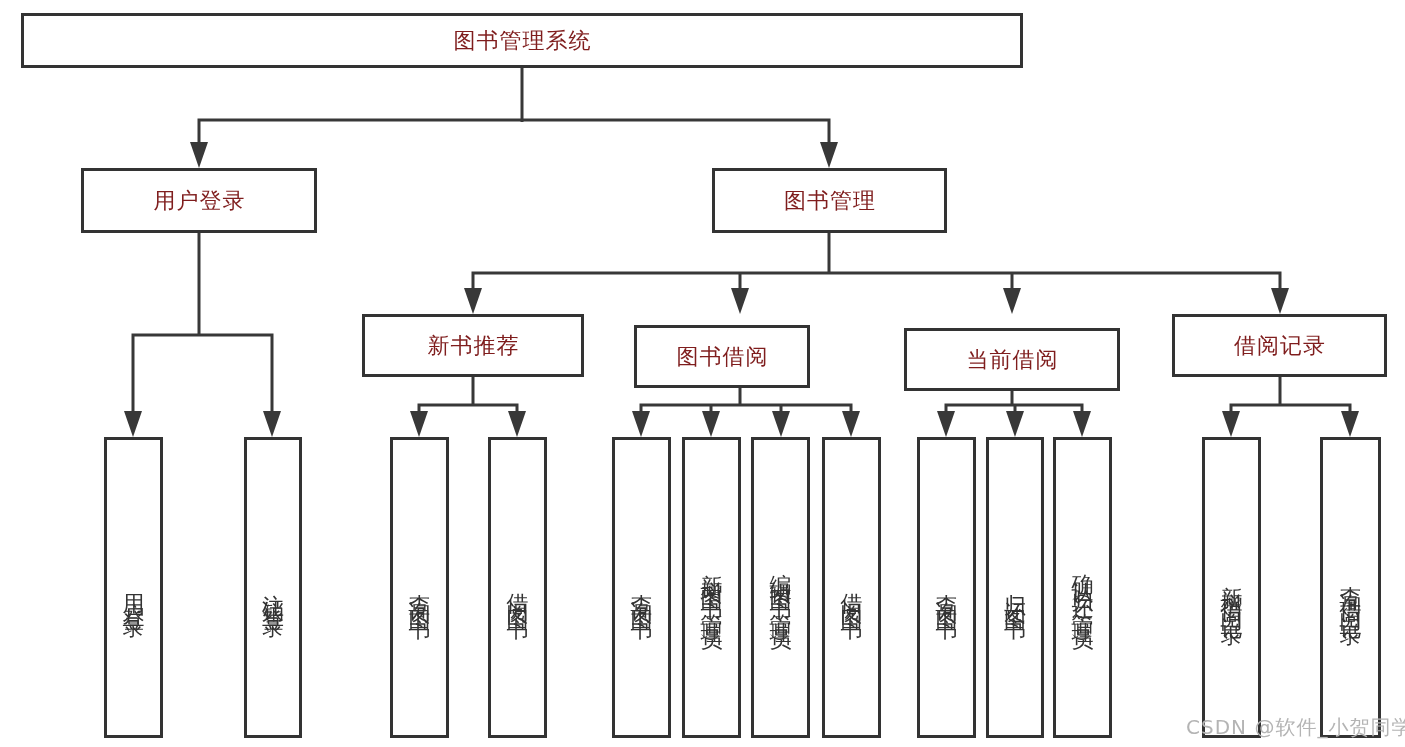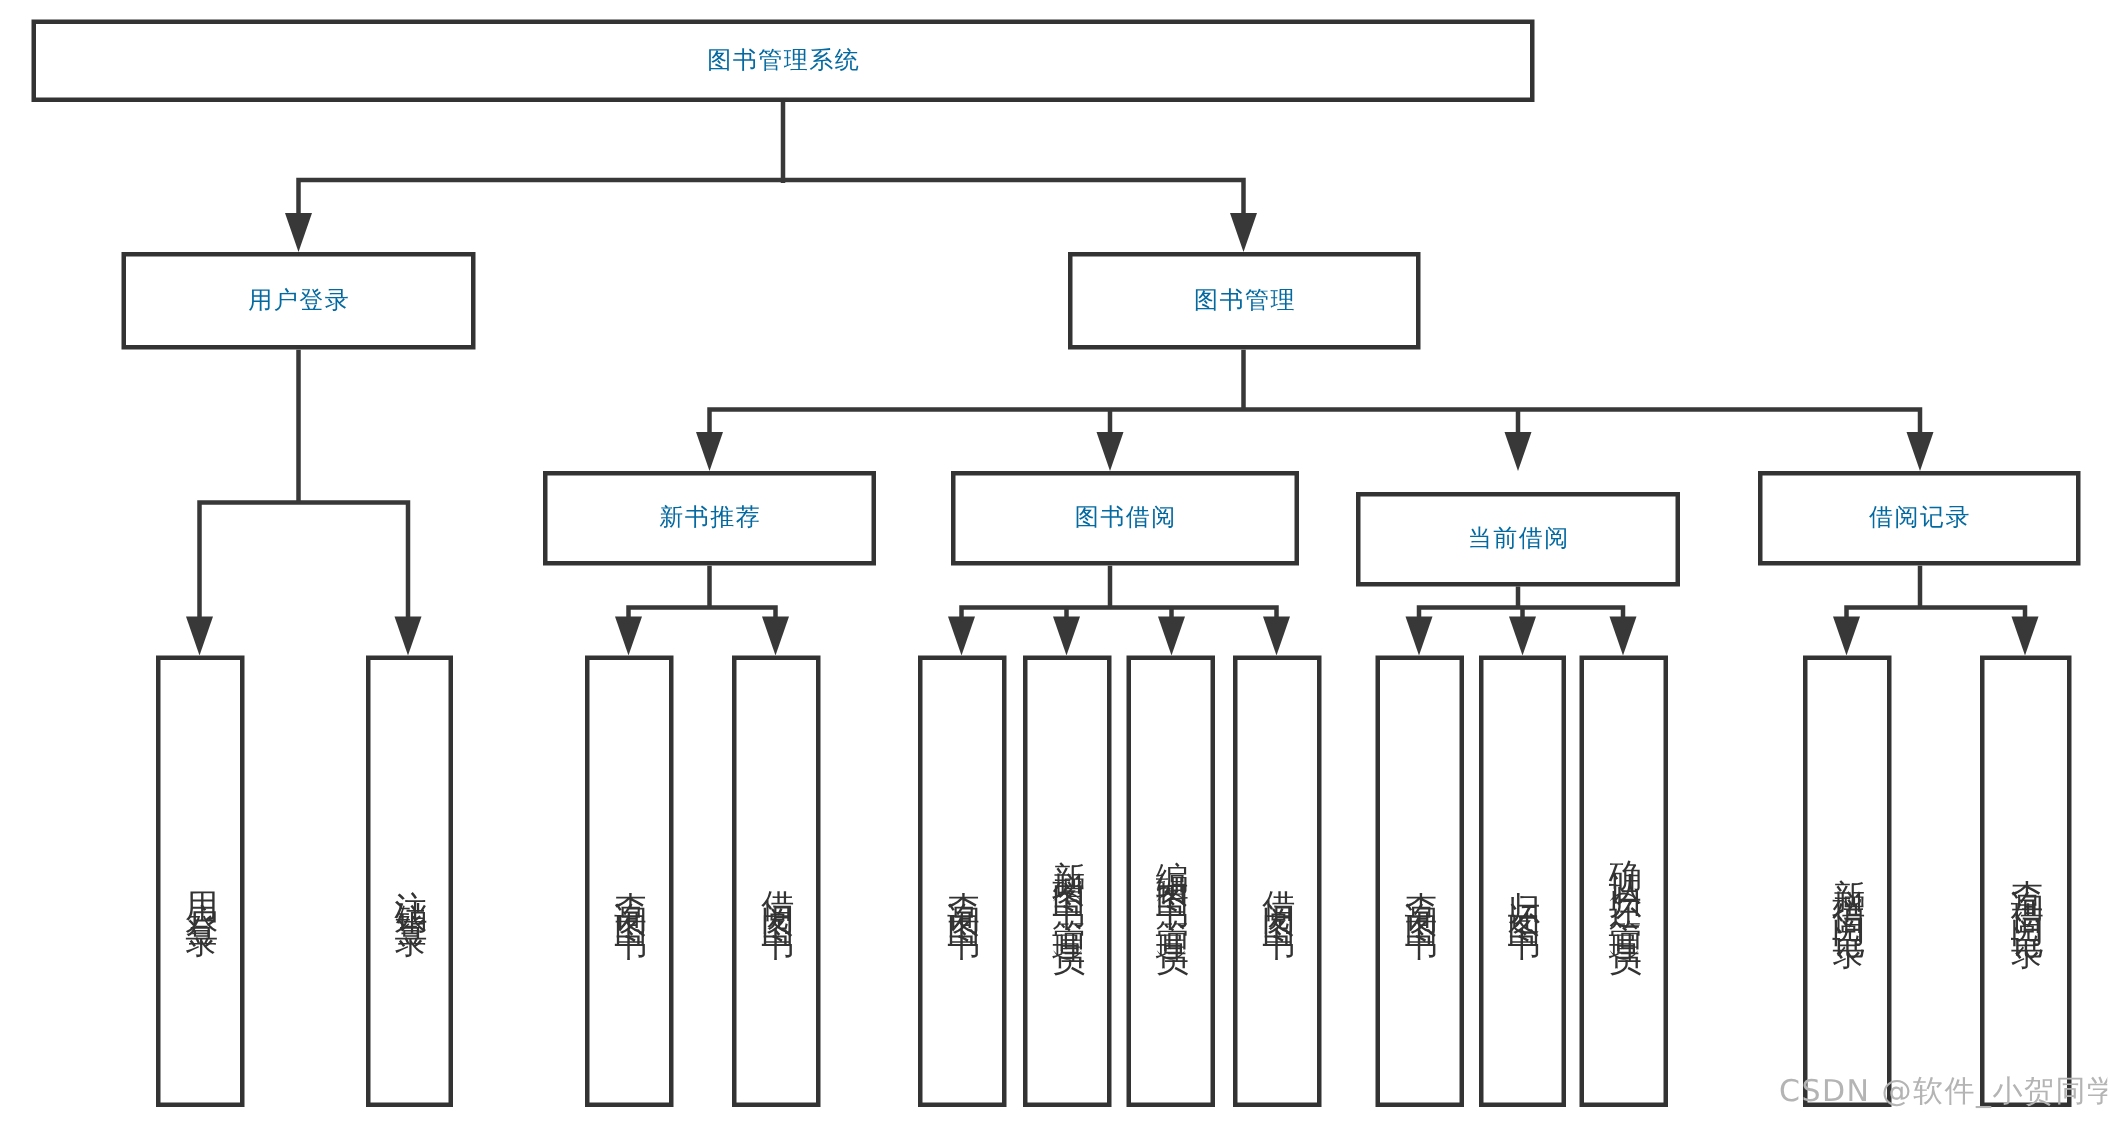--- a/index.html
+++ b/index.html
@@ -21,25 +21,25 @@
     position: absolute;
     background: #ffffff;
     border: 3px solid #333333;
     box-sizing: border-box;
     display: flex;
     align-items: center;
     justify-content: center;
     color: #333333;
   }
   .hlabel {
-    font-size: 16px;
+    font-size: 22px;
     letter-spacing: 1px;
     margin-right: -1px;
     white-space: nowrap;
-    color: #0369a1;
+    color: #7f1d1d;
   }
   .vlabel {
     writing-mode: vertical-rl;
     text-orientation: mixed;
     font-size: 22px;
     line-height: 1;
     letter-spacing: 8px;
     margin-bottom: -8px;
     white-space: nowrap;
     color: #333333;
@@ -110,21 +110,21 @@
   <div class="node" style="left:81px; top:168px; width:236px; height:65px;">
     <span class="hlabel">用户登录</span>
   </div>
   <div class="node" style="left:712px; top:168px; width:235px; height:65px;">
     <span class="hlabel">图书管理</span>
   </div>
 
   <div class="node" style="left:362px; top:314px; width:222px; height:63px;">
     <span class="hlabel">新书推荐</span>
   </div>
-  <div class="node" style="left:634px; top:314px; width:232px; height:63px;">
+  <div class="node" style="left:634px; top:325px; width:176px; height:63px;">
     <span class="hlabel">图书借阅</span>
   </div>
   <div class="node" style="left:904px; top:328px; width:216px; height:63px;">
     <span class="hlabel">当前借阅</span>
   </div>
   <div class="node" style="left:1172px; top:314px; width:215px; height:63px;">
     <span class="hlabel">借阅记录</span>
   </div>
 
   <div class="node" style="left:104px; top:437px; width:59px; height:301px;">

